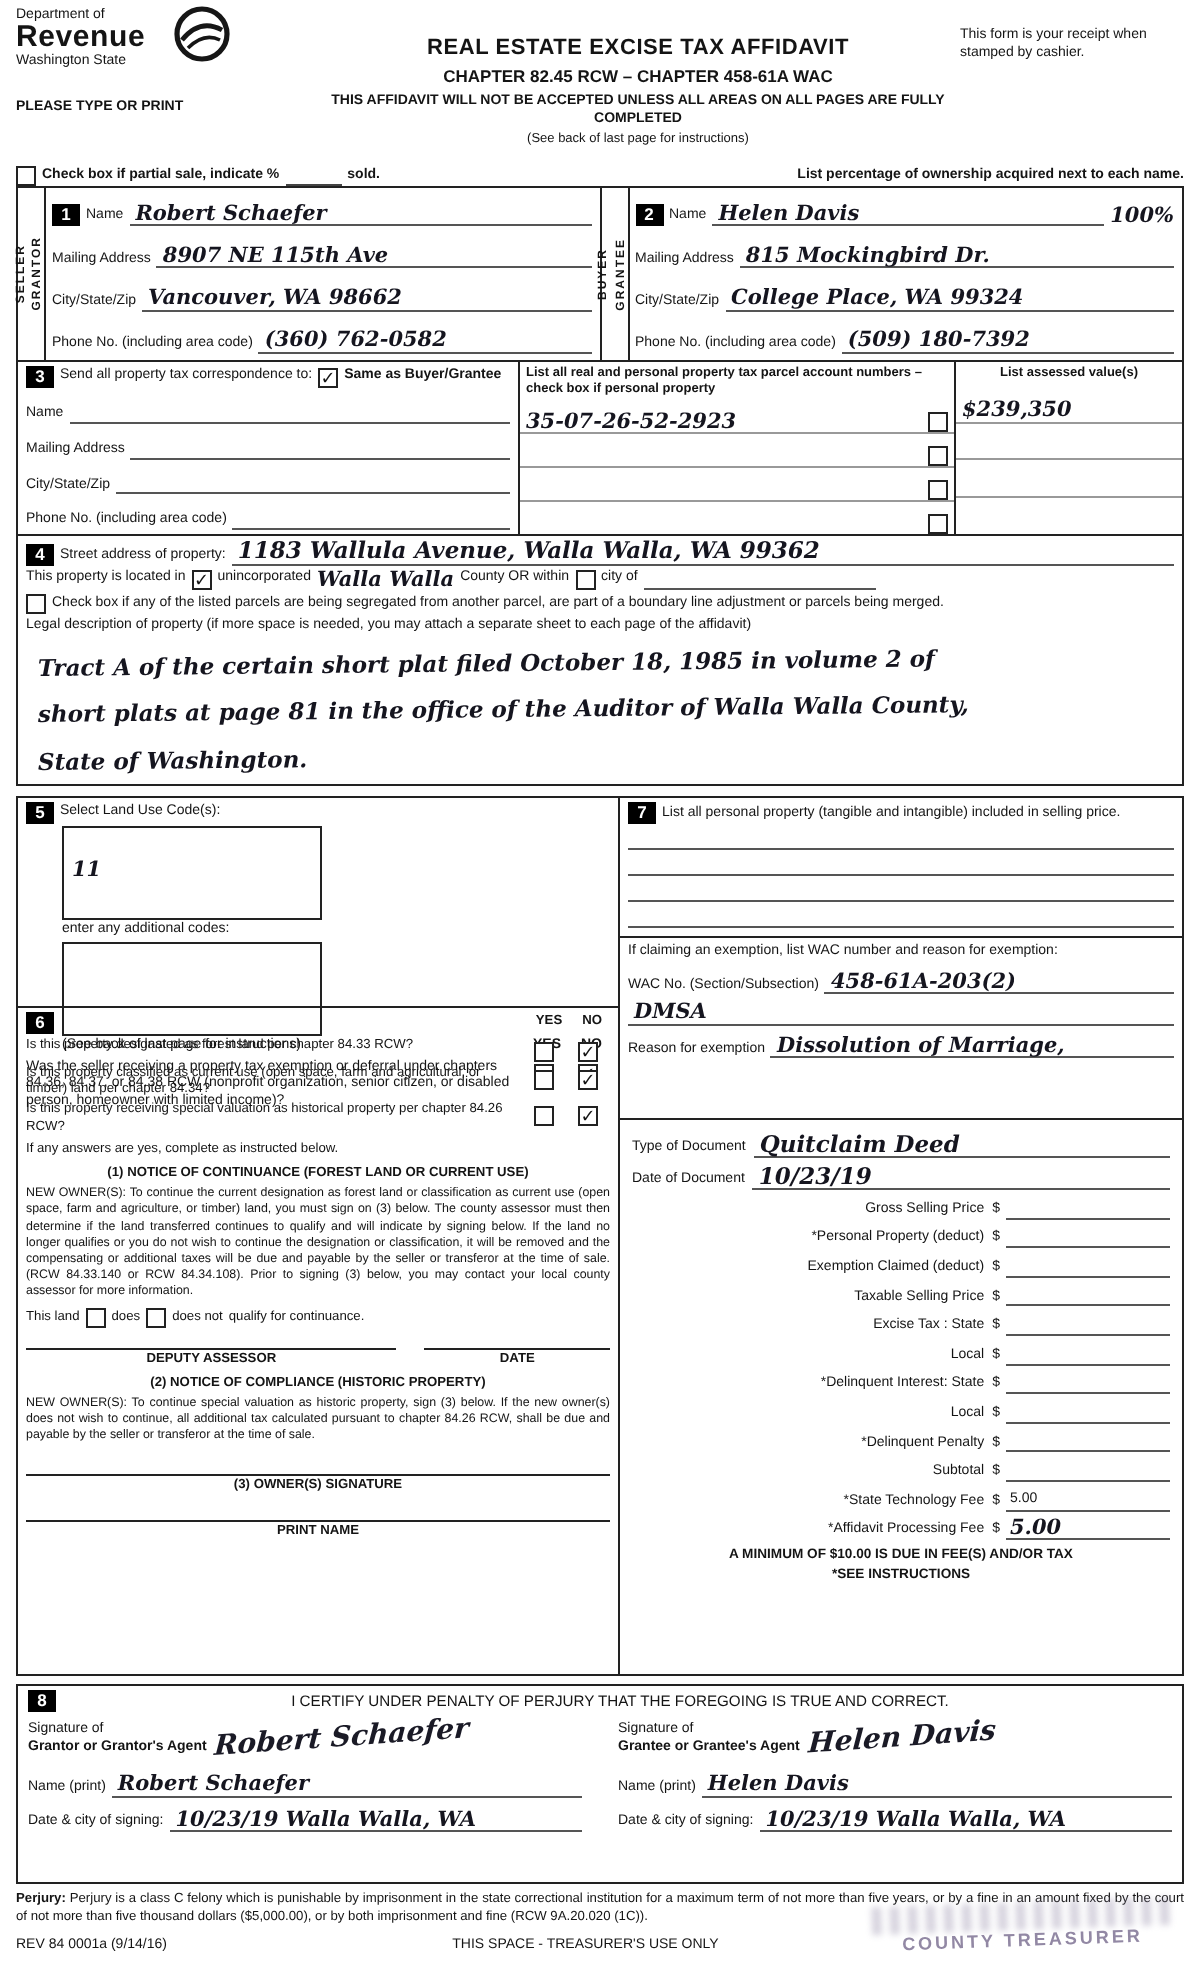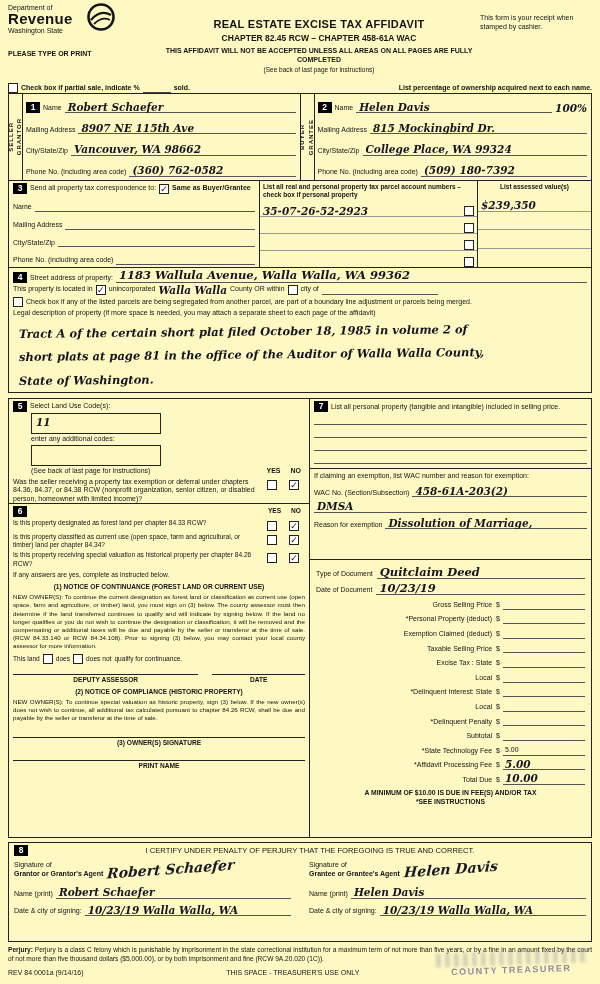--- a/index.html
+++ b/index.html
@@ -1,17 +1,17 @@
 <!DOCTYPE html>
 <html><head>
 <meta charset="utf-8">
 <title>Real Estate Excise Tax Affidavit</title>
 <style>
   html,body{margin:0;padding:0;background:#d8d8d8;}
-  .page{width:600px;height:984px;margin:0 auto;background:#fef9c3;color:#141414;
+  .page{width:600px;height:984px;margin:0 auto;background:#ffffff;color:#141414;
     font-family:"Liberation Sans",sans-serif;font-size:7px;line-height:1.25;
     padding:4px 8px;box-sizing:border-box;position:relative;overflow:hidden;}
   .b{font-weight:bold;}
   .box{border:1px solid #222;box-sizing:border-box;background:transparent;}
   .secnum{display:inline-block;min-width:14px;height:11px;background:#000;color:#fff;
     font-weight:bold;font-size:8.5px;line-height:11px;text-align:center;flex:none;}
   .cb{display:inline-block;width:8px;height:8px;border:1px solid #222;background:#fff;
     font-size:9px;line-height:8px;text-align:center;flex:none;overflow:hidden;}
   .hw{font-family:"DejaVu Serif",serif;font-style:italic;font-weight:700;
     font-size:10.5px;color:#15151f;line-height:1;}
@@ -65,21 +65,21 @@
   .sec4{margin-top:-1px;padding:2px 4px;height:126px;display:flex;flex-direction:column;gap:2px;}
   .legal-lines{flex:1;display:flex;flex-direction:column;justify-content:space-around;padding-left:6px;}
   .legal-lines .hw{transform:rotate(-.6deg);}
 
   
   .main{display:flex;margin-top:5px;height:440px;}
   .mleft{width:302px;display:flex;flex-direction:column;}
   .mright{flex:1;margin-left:-1px;display:flex;flex-direction:column;}
   .sec5{height:106px;padding:2px 4px;}
   .sec6{flex:1;margin-top:-1px;padding:2px 4px;font-size:6.6px;}
-  .codebox{width:120px;height:13px;border:1px solid #222;margin:1px 0 1px 18px;padding:3px 4px;}
+  .codebox{width:120px;height:13px;border:1px solid #222;margin:1px 0 1px 18px;padding:16px 4px;}
   .ynhead{display:flex;justify-content:flex-end;gap:10px;font-weight:bold;padding-right:4px;}
   .qrow{display:flex;align-items:flex-start;gap:8px;margin-top:2px;}
   .qtext{flex:1;}
   .qboxes{display:flex;gap:12px;padding-right:6px;padding-top:2px;}
   .notice-title{text-align:center;font-weight:bold;margin-top:4px;}
   .notice-text{text-align:justify;margin-top:2px;font-size:6.2px;line-height:1.3;}
   .sigpair{display:flex;gap:14px;margin-top:10px;}
   .siggrp{display:flex;flex-direction:column;}
   .sigline{border-top:1px solid #222;}
   .sigcap{text-align:center;font-weight:bold;margin-top:1px;}
@@ -474,25 +474,20 @@
         <div class="feerow">
           <span class="feelabel">*State Technology Fee</span>
           <span>$</span>
           <span class="feeval">5.00</span>
         </div>
         <div class="feerow">
           <span class="feelabel">*Affidavit Processing Fee</span>
           <span>$</span>
           <span class="feeval hw">5.00</span>
         </div>
-        <div class="feerow">
-          <span class="feelabel">Total Due</span>
-          <span>$</span>
-          <span class="feeval hw">10.00</span>
-        </div>
 
         <div class="minnote">A MINIMUM OF $10.00 IS DUE IN FEE(S) AND/OR TAX</div>
         <div class="minnote" style="margin-top:1px">*SEE INSTRUCTIONS</div>
       </div>
     </div>
   </div>
 
   <div class="sec8 box">
     <div class="sec8head">
       <span class="secnum">8</span>

